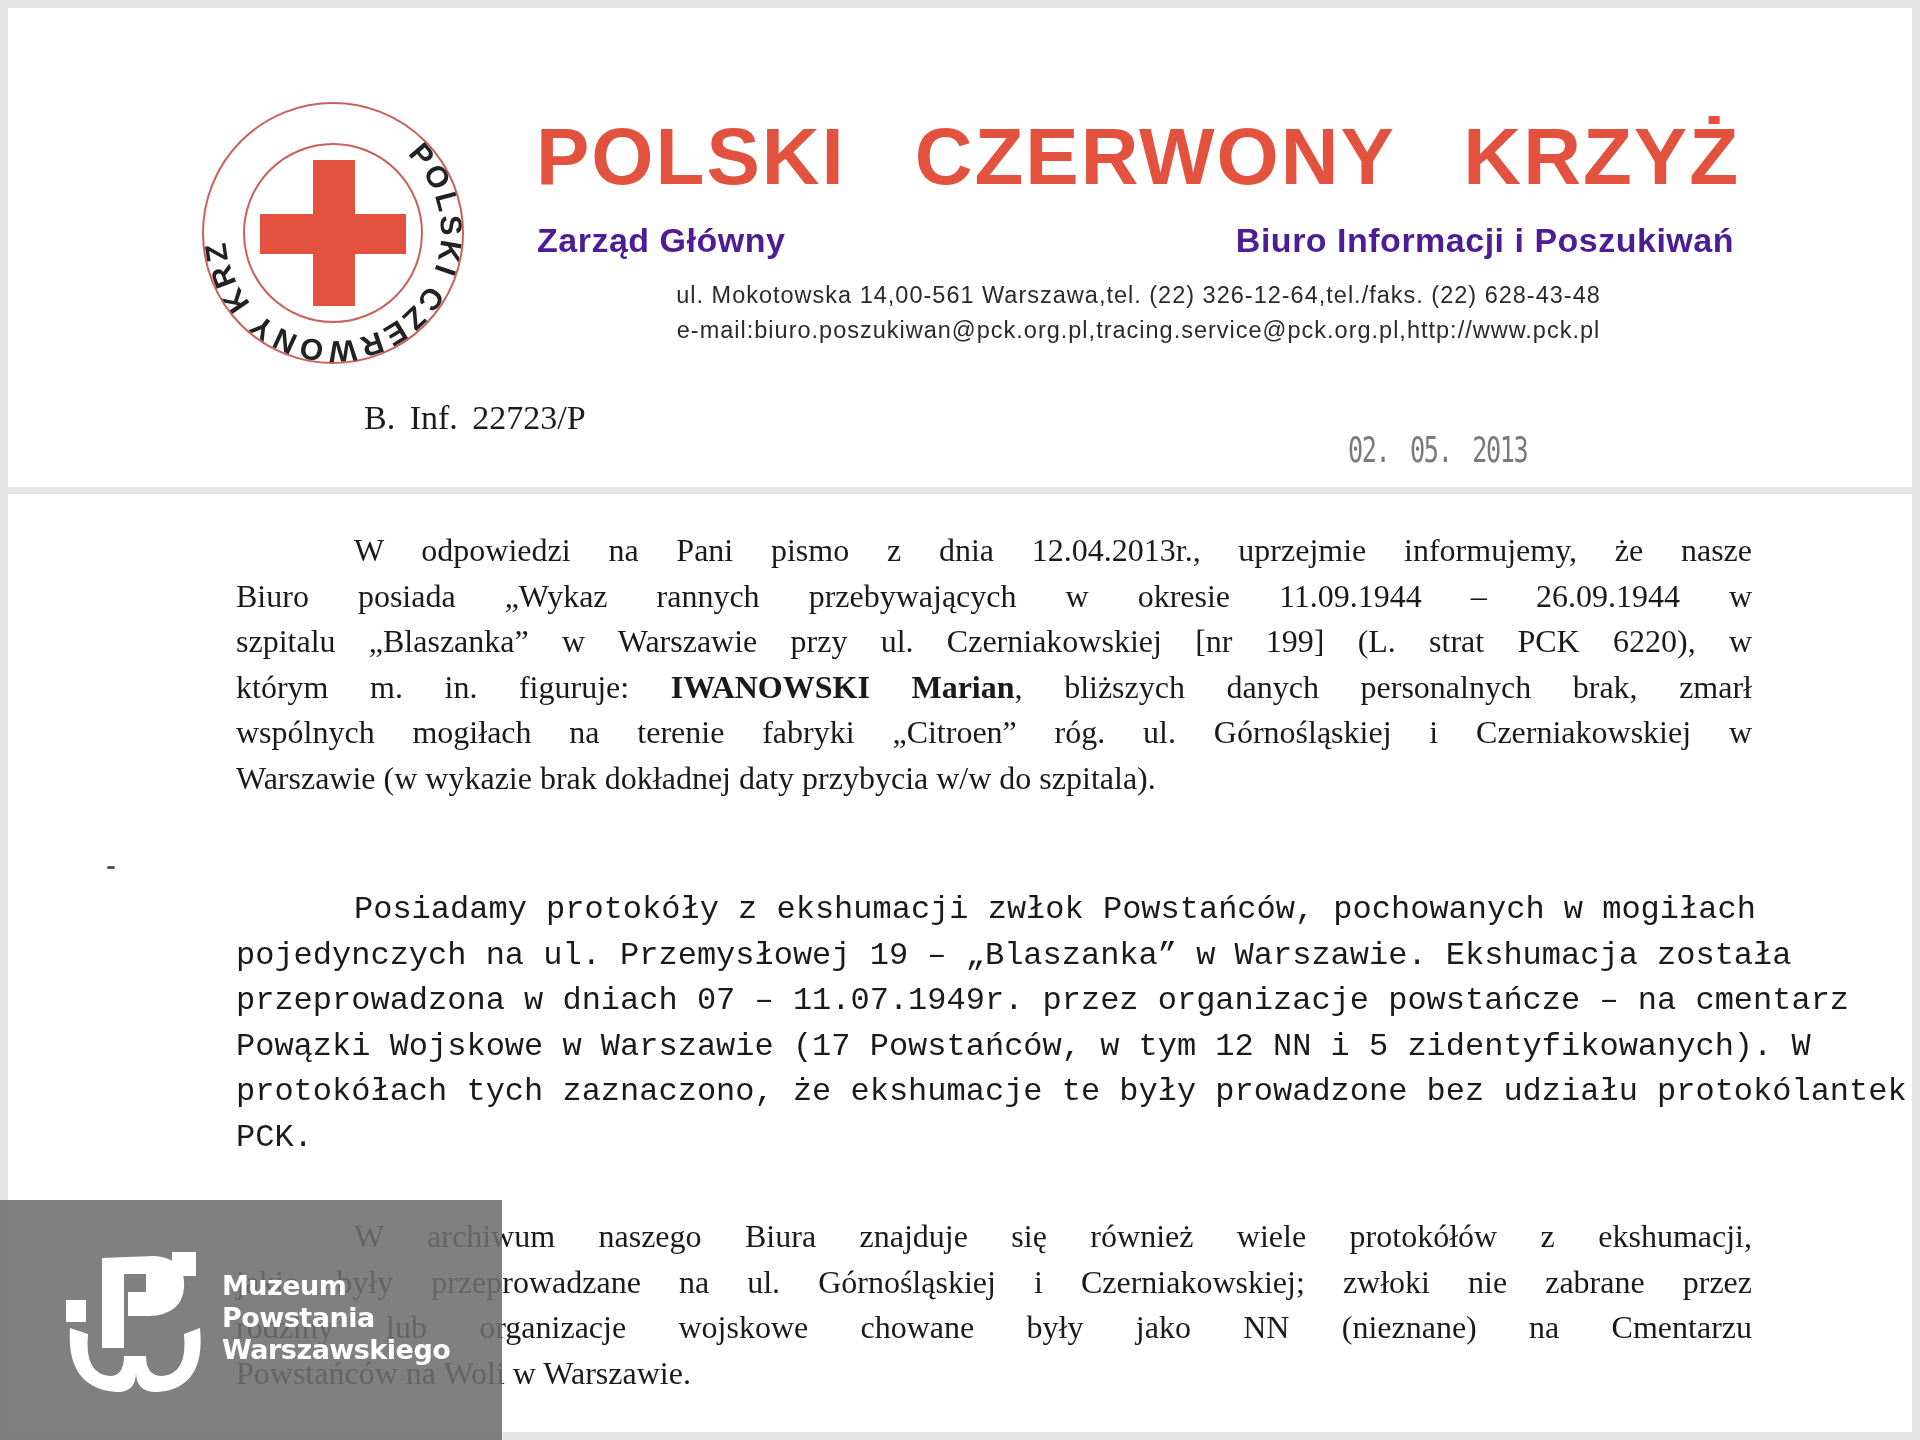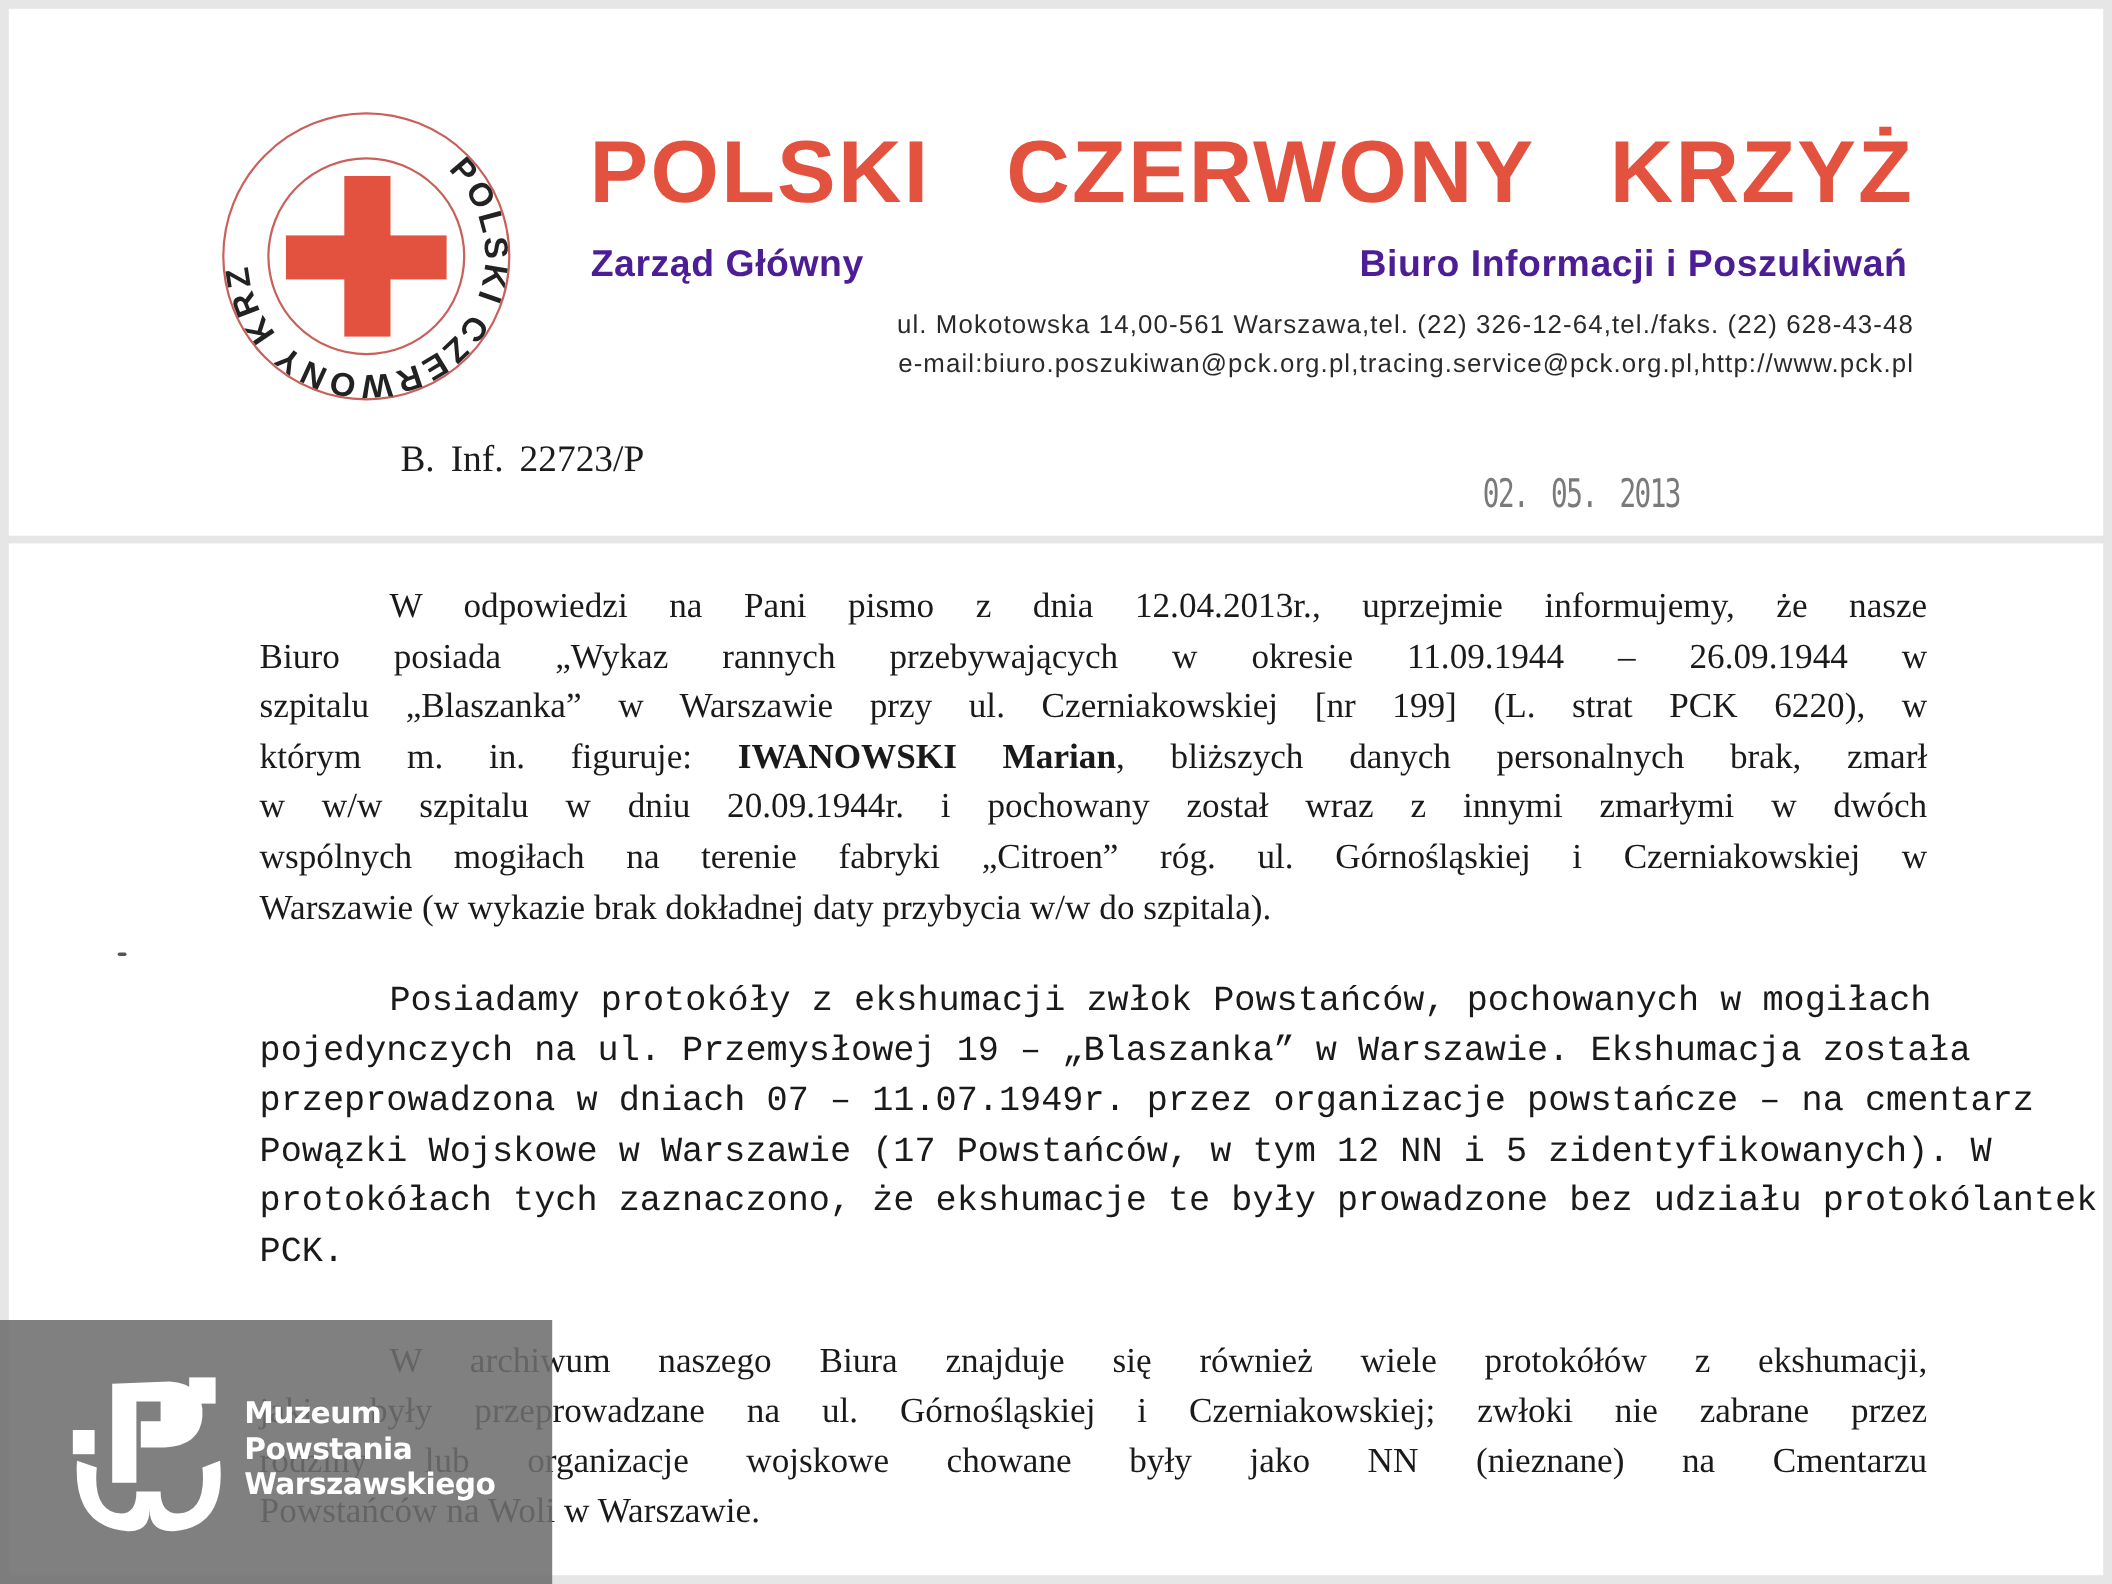--- a/index.html
+++ b/index.html
@@ -30,21 +30,21 @@
     font-family:"Liberation Sans", sans-serif; font-weight:bold;
     font-size:34px; line-height:40px; color:#4c1d95; letter-spacing:0.5px;
   }
   #subhead-left { left:537px; }
   #subhead-right { right:186px; text-align:left; }
 
   .contact {
     position:absolute; left:537px; width:1203px;
     font-family:"Liberation Sans", sans-serif; font-size:23.5px; line-height:30px;
     color:#2a2a2a; letter-spacing:1px;
-    display:flex; justify-content:flex-end; white-space:nowrap;
+    display:flex; justify-content:center; white-space:nowrap;
   }
   #contact-1 { top:280px; }
   #contact-2 { top:315px; }
 
   #ref {
     position:absolute; left:364px; top:398px;
     font-family:"Liberation Serif", serif; font-size:34px; line-height:40px; color:#1c1c1c;
     word-spacing:6px;
   }
   #stamp {
@@ -118,21 +118,20 @@
 </div>
 
 <div id="ref">B. Inf.  22723/P</div>
 <div id="stamp">02. 05. 2013</div>
 
 <div class="para" id="para-1">
   <span class="line indent">W odpowiedzi na Pani pismo z dnia 12.04.2013r., uprzejmie informujemy, że nasze</span>
   <span class="line">Biuro posiada „Wykaz rannych przebywających w okresie 11.09.1944 – 26.09.1944 w</span>
   <span class="line">szpitalu „Blaszanka” w Warszawie przy ul. Czerniakowskiej [nr 199] (L. strat PCK 6220), w</span>
   <span class="line"><span>którym m. in. figuruje: </span><b>IWANOWSKI Marian</b><span>, bliższych danych personalnych brak, zmarł</span></span>
-  <span class="line">w w/w szpitalu w dniu 20.09.1944r. i pochowany został wraz z innymi zmarłymi w dwóch</span>
   <span class="line">wspólnych mogiłach na terenie fabryki „Citroen” róg. ul. Górnośląskiej i Czerniakowskiej w</span>
   <span class="line last">Warszawie (w wykazie brak dokładnej daty przybycia w/w do szpitala).</span>
 </div>
 
 <div class="speck"></div>
 
 <div class="para" id="para-2">
   <span class="line indent">Posiadamy protokóły z ekshumacji zwłok Powstańców, pochowanych w mogiłach</span>
   <span class="line">pojedynczych na ul. Przemysłowej 19 – „Blaszanka” w Warszawie. Ekshumacja została</span>
   <span class="line">przeprowadzona w dniach 07 – 11.07.1949r. przez organizacje powstańcze – na cmentarz</span>

